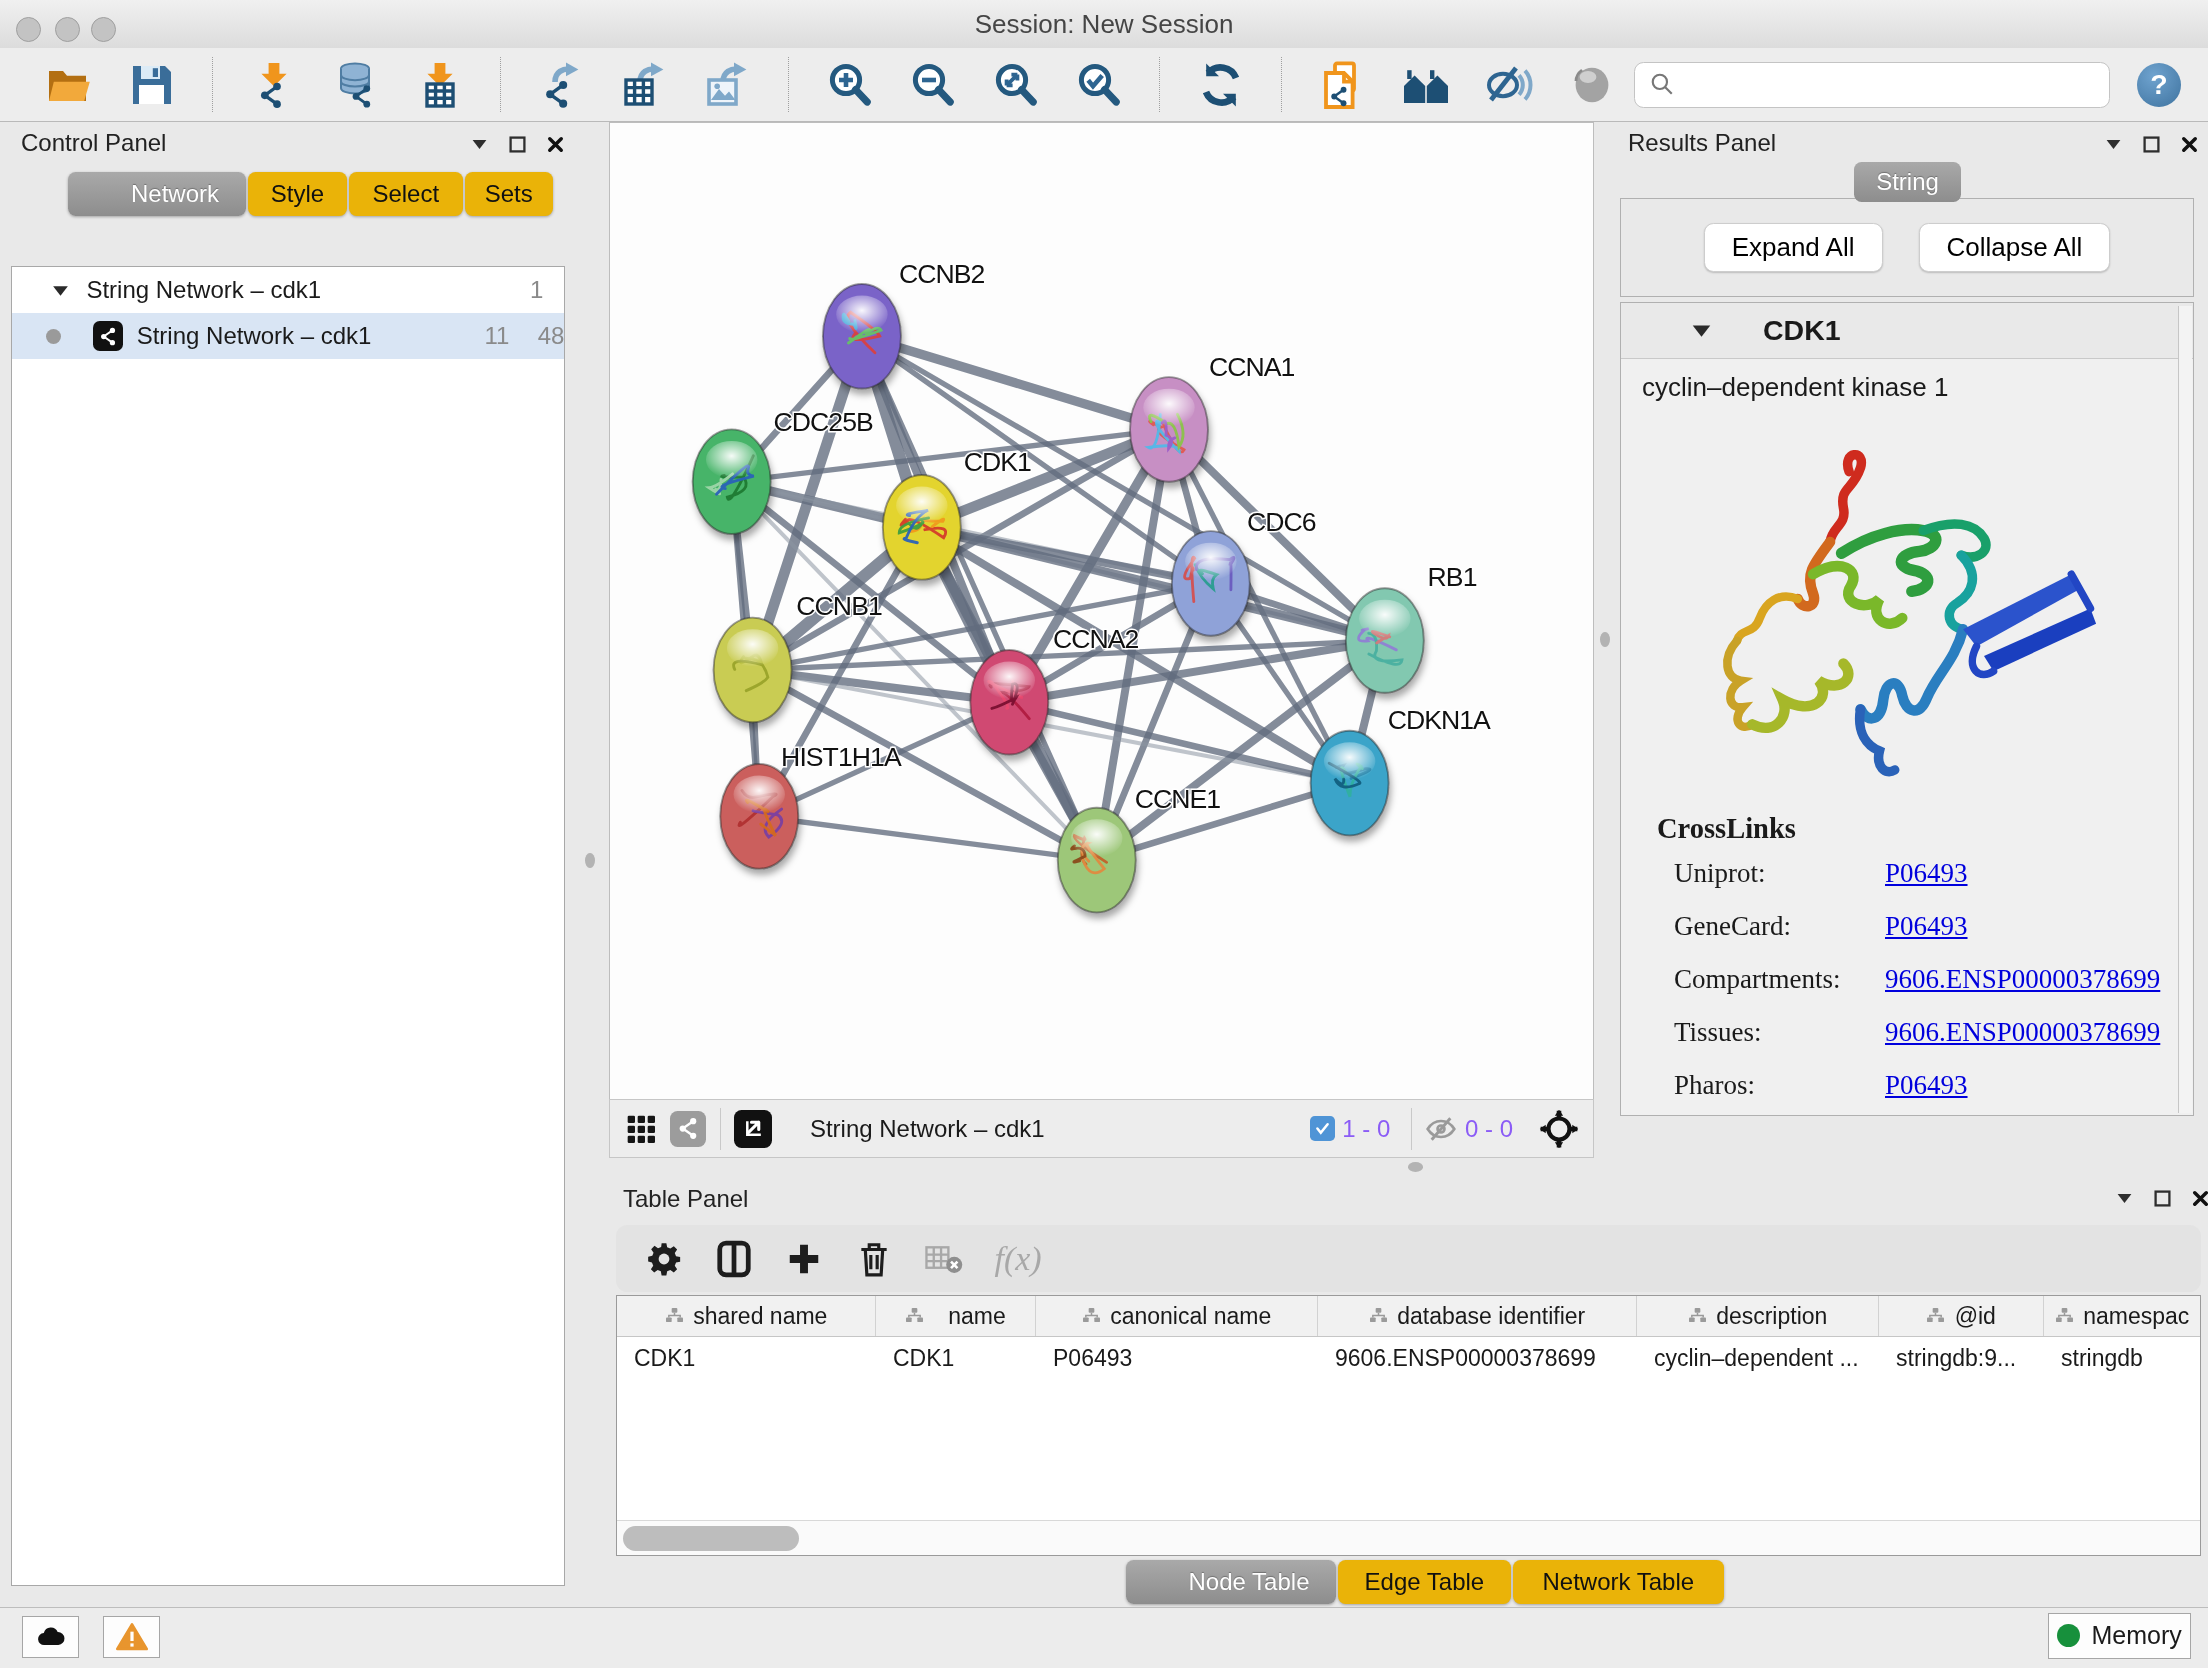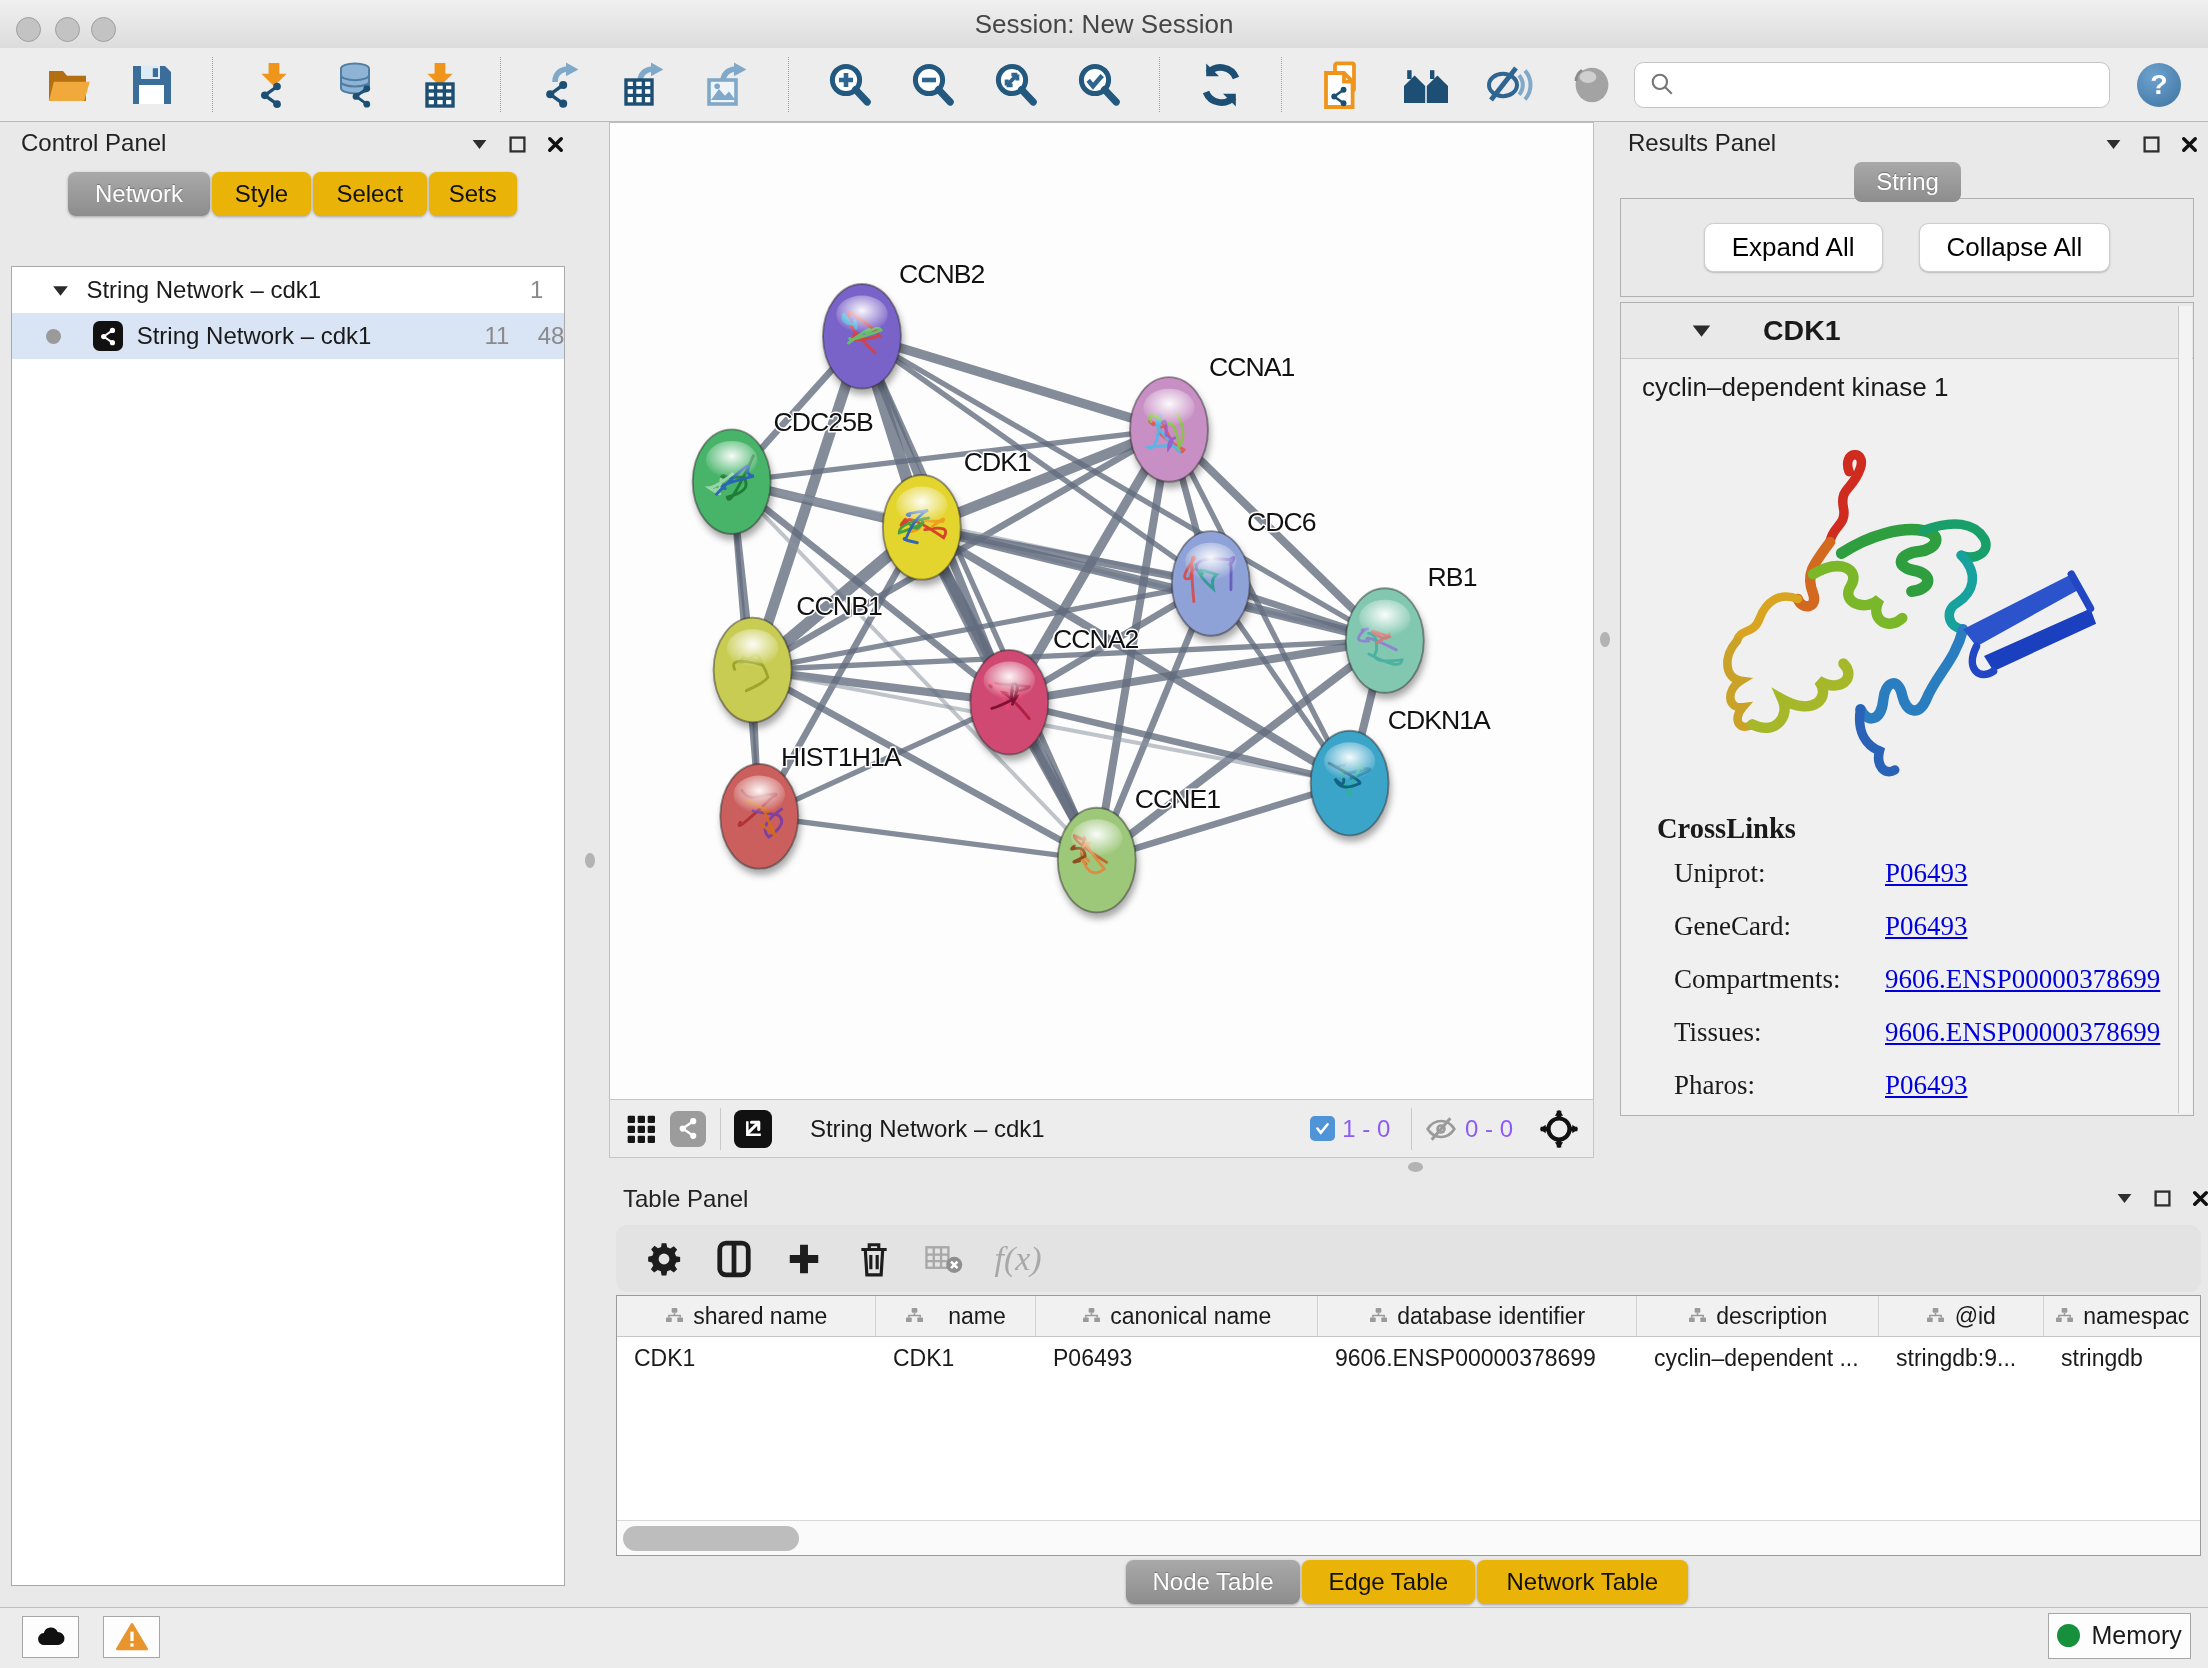--- a/index.html
+++ b/index.html
@@ -29,21 +29,21 @@
             background:radial-gradient(circle at 38% 30%,#6fa3cf,#3f739f);color:#fff;
             font-size:28.5px;font-weight:bold;display:flex;align-items:center;justify-content:center;}
   
   .panel-title{position:absolute;font-size:24px;color:#222;}
   .hdr-btns{position:absolute;display:flex;gap:15px;align-items:center;}
   .hdr-btns svg{width:23px;height:23px;}
   
   .cp-tabs{position:absolute;left:68px;top:172px;height:44px;display:flex;}
   .tab{height:44px;line-height:44px;text-align:center;font-size:24px;border-radius:7.6px;
        background:#eab308;color:#111;box-shadow:0 1px 2.9px rgba(0,0,0,.3);margin-right:1.9px;}
-  .tab.sel{background:linear-gradient(#a9a9a9,#8d8d8d);color:#fff;text-shadow:0 -1px 1px rgba(0,0,0,.3);}
+  .tab.sel{background:linear-gradient(#a9a9a9,#8d8d8d);color:#fff;text-shadow:0 -1px 1px rgba(0,0,0,.3);padding-left:36px;}
   .cp-status{position:absolute;left:14px;top:236px;width:556px;height:34px;display:flex;align-items:flex-end;margin-top:24px;}
   .cp-status svg{width:25px;height:25px;}
   .cp-status .txt{flex:1;text-align:center;font-size:24px;}
   .tree{position:absolute;left:11.4px;top:266px;width:554px;height:1320px;background:#fff;
         border:1.9px solid #a8a8a8;box-sizing:border-box;}
   .tree-row{height:46px;display:flex;align-items:center;font-size:24px;}
   .tree-row .cnt{color:#8a8a8a;margin-left:auto;margin-right:21px;}
   .tree-row.child{background:#d9e5f4;}
   .tree-row .cnt2{color:#8a8a8a;width:55px;text-align:right;}
   .share-badge{width:30px;height:30px;border-radius:6.7px;background:#111;display:flex;

